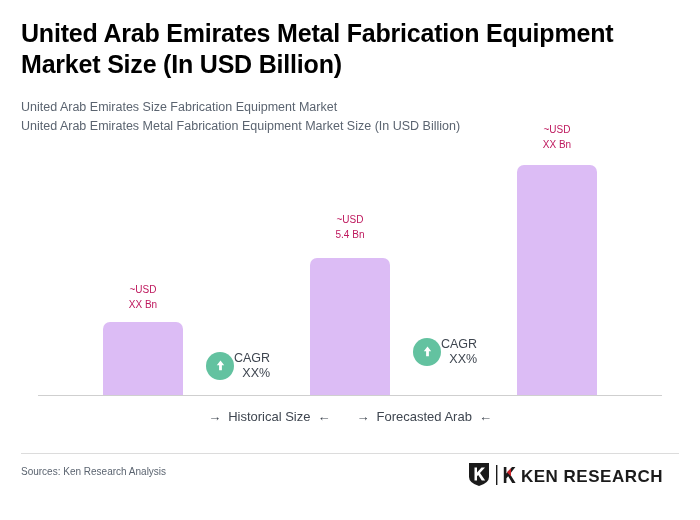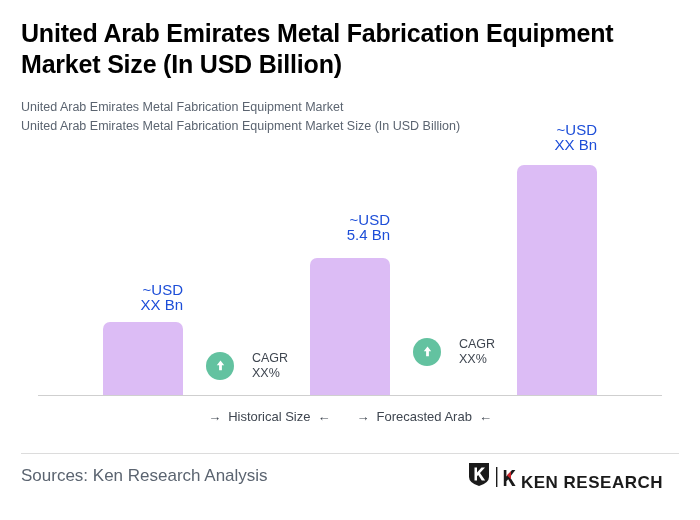--- a/index.html
+++ b/index.html
@@ -68,33 +68,34 @@
   }
 
   .bar {
     position: absolute;
     background: #dcbcf5;
     border-radius: 7px 7px 0 0;
   }
 
   .bar-label {
     position: absolute;
-    font-size: 15px;
+    font-size: 10px;
     line-height: 14.5px;
-    color: #1d4ed8;
+    color: #be185d;
+    text-align: center;
+    white-space: nowrap;
+  }
+
+  
+  .cagr {
+    position: absolute;
+    display: flex;
+    align-items: center;
+    gap: 0;
     text-align: right;
-    white-space: nowrap;
-  }
-
-  
-  .cagr {
-    position: absolute;
-    display: flex;
-    align-items: center;
-    gap: 18px;
   }
   .cagr-circle {
     width: 28px;
     height: 28px;
     border-radius: 50%;
     background: #63c2a0;
     display: flex;
     align-items: center;
     justify-content: center;
     flex: none;
@@ -137,52 +138,52 @@
     left: 21px;
     top: 453px;
     width: 658px;
     height: 1px;
     background: #dcdcdc;
   }
   .sources {
     position: absolute;
     left: 21px;
     top: 466px;
-    font-size: 17px;
+    font-size: 10px;
     color: #5b6470;
     white-space: nowrap;
   }
 
   .logo {
     position: absolute;
     right: 21px;
     top: 462px;
     display: flex;
-    align-items: flex-end;
+    align-items: center;
     gap: 5px;
   }
   .logo-mark { display: block; }
   .logo-word {
     font-size: 17px;
     font-weight: bold;
     letter-spacing: 0.5px;
     color: #1b1b1b;
     line-height: 1;
     white-space: nowrap;
   }
 </style>
 </head>
 <body>
 
 <div class="page">
 
   <div class="title">United Arab Emirates Metal Fabrication Equipment Market Size (In USD Billion)</div>
 
   <div class="subtitle-block">
-    <div class="subtitle-line">United Arab Emirates Metal Fabrication Equipment Market</div>
+    <div class="subtitle-line">United Arab Emirates Size Fabrication Equipment Market</div>
     <div class="subtitle-line">United Arab Emirates Metal Fabrication Equipment Market Size (In USD Billion)</div>
   </div>
 
   <div class="plot">
 
     <div class="bar-label" style="left:517px; top:3px; width:80px;">
       <span>~USD</span><br>
       <span>XX Bn</span>
     </div>
 

